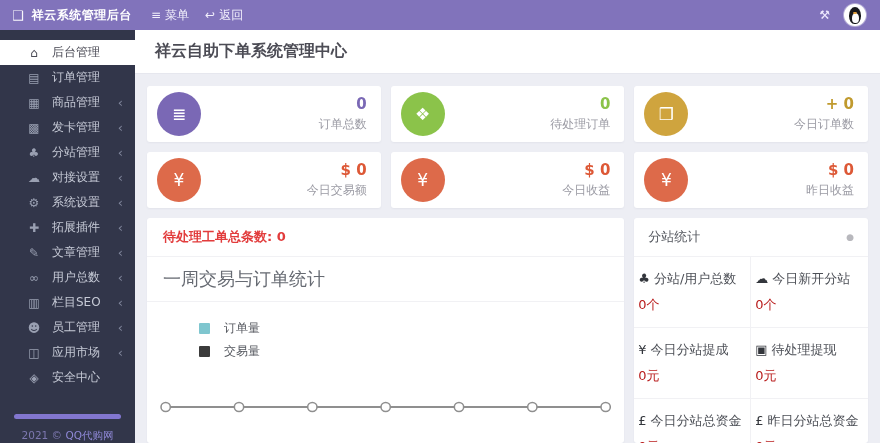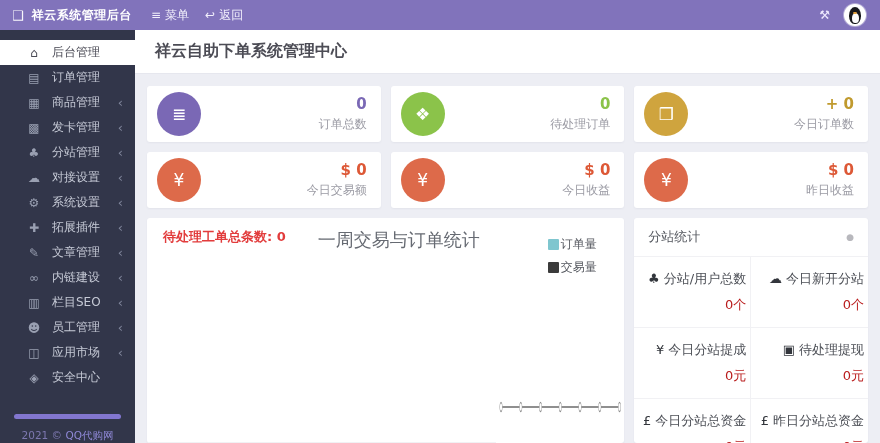--- a/index.html
+++ b/index.html
@@ -57,42 +57,42 @@
   .stat-right { margin-left:auto; text-align:right; }
   .stat-value { font-size:15px; font-weight:bold; line-height:1.3; }
   .stat-label { font-size:12px; color:#9b9ba4; margin-top:2px; }
   .purple .stat-circle { background:#7a68b5; } .purple .stat-value { color:#7a68b5; }
   .green  .stat-circle { background:#8bc34a; } .green  .stat-value { color:#8bc34a; }
   .gold   .stat-circle { background:#cfa43e; } .gold   .stat-value { color:#c09a2e; }
   .coral  .stat-circle { background:#dd6a4a; } .coral  .stat-value { color:#dd5836; }
 
   .panel { background:#fff; border-radius:3px; box-shadow:0 1px 2px rgba(40,40,80,.05);
     overflow:hidden; height:225px; }
-  .panel-left { grid-column:1 / span 2; display:flex; }
+  .panel-left { grid-column:1 / span 2; display:flex; flex-direction:column; }
   .notice-row { padding:10px 16px; font-size:13px; font-weight:bold; color:#e23c3c;
     border-bottom:1px solid #f1f1f4; }
   .subtitle-row { padding:10px 16px; font-size:18px; color:#666a72;
     border-bottom:1px solid #f1f1f4; }
   .chart-area { flex:1; position:relative; }
   .legend { position:absolute; left:52px; top:18px; }
-  .legend-item { display:flex; align-items:center; gap:2px; font-size:12px;
+  .legend-item { display:flex; align-items:center; gap:14px; font-size:12px;
     color:#54575e; margin-bottom:6px; cursor:pointer; }
   .swatch { width:11px; height:11px; border-radius:1px; }
   .swatch-orders { background:#7fc6cf; }
   .swatch-trades { background:#3b3b3b; }
   .chart-svg { position:absolute; left:0; bottom:0; width:100%; height:108px; }
 
   .panel-right { display:flex; flex-direction:column; }
   .sub-head { display:flex; align-items:center; padding:10px 14px;
     border-bottom:1px solid #f1f1f4; }
   .sub-title { font-size:13px; color:#55585f; }
   .sub-dot { margin-left:auto; color:#b8b8bd; font-size:9px; cursor:pointer; }
   .sub-grid { display:grid; grid-template-columns:1fr 1fr; flex:1; }
   .sub-cell { border-right:1px solid #f1f1f4; border-bottom:1px solid #f1f1f4;
-    text-align:right; padding:13px 4px; }
+    text-align:left; padding:13px 4px; }
   .sub-cell:nth-child(2n) { border-right:none; }
   .cell-label { font-size:13px; color:#4c4f56; white-space:nowrap; }
   .cell-label .glyph { margin-right:4px; font-size:13px; color:#33363c; }
   .cell-value { font-size:13px; color:#b91c1c; margin-top:8px; }
 </style>
 </head>
 <body>
 
 <div class="topbar">
   <div class="brand">
@@ -157,21 +157,21 @@
       <span class="lbl">拓展插件</span>
       <span class="chev">‹</span>
     </div>
     <div class="nav-item">
       <span class="glyph">✎</span>
       <span class="lbl">文章管理</span>
       <span class="chev">‹</span>
     </div>
     <div class="nav-item">
       <span class="glyph">∞</span>
-      <span class="lbl">内链建设</span>
+      <span class="lbl">用户总数</span>
       <span class="chev">‹</span>
     </div>
     <div class="nav-item">
       <span class="glyph">▥</span>
       <span class="lbl">栏目SEO</span>
       <span class="chev">‹</span>
     </div>
     <div class="nav-item">
       <span class="glyph">☻</span>
       <span class="lbl">员工管理</span>

